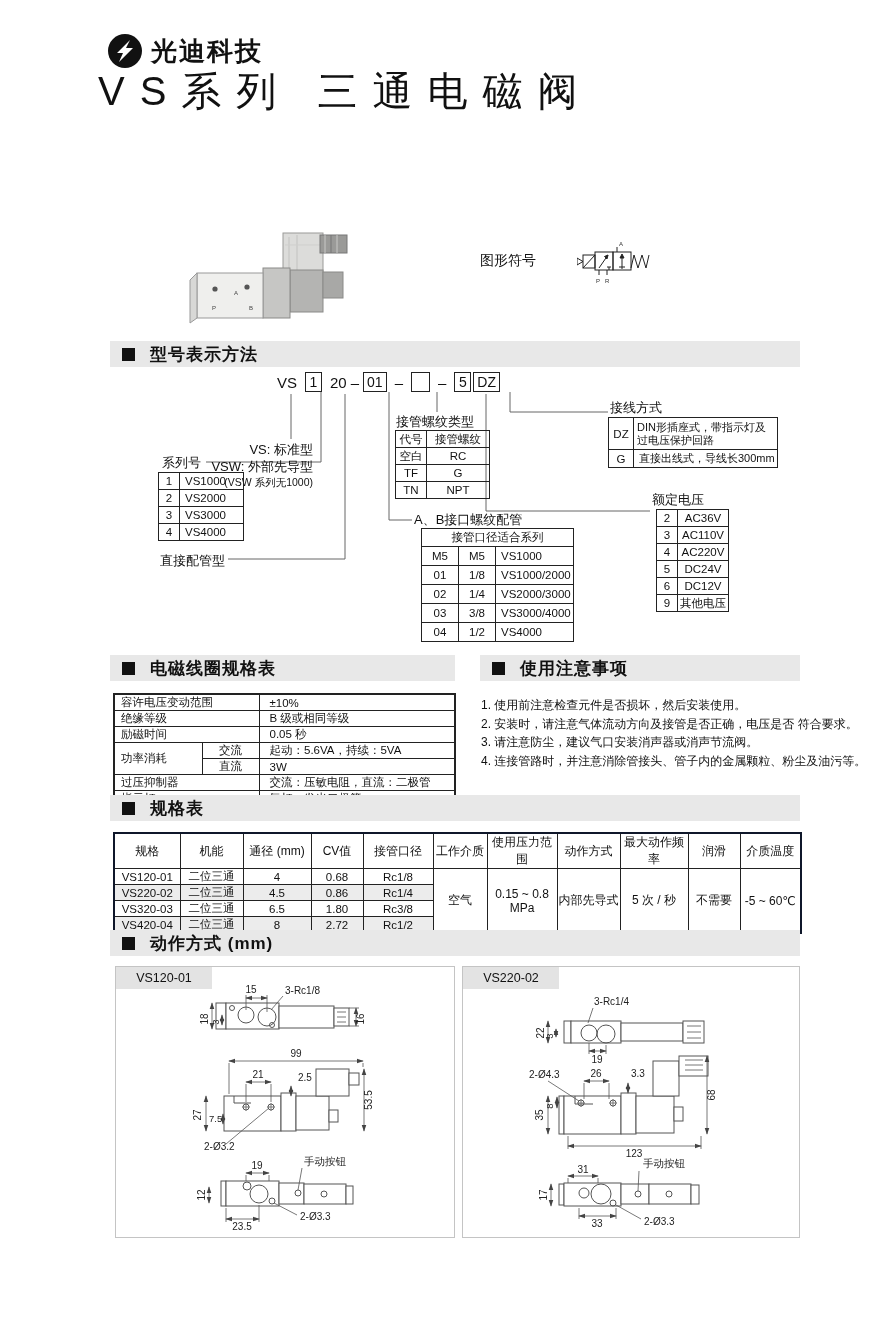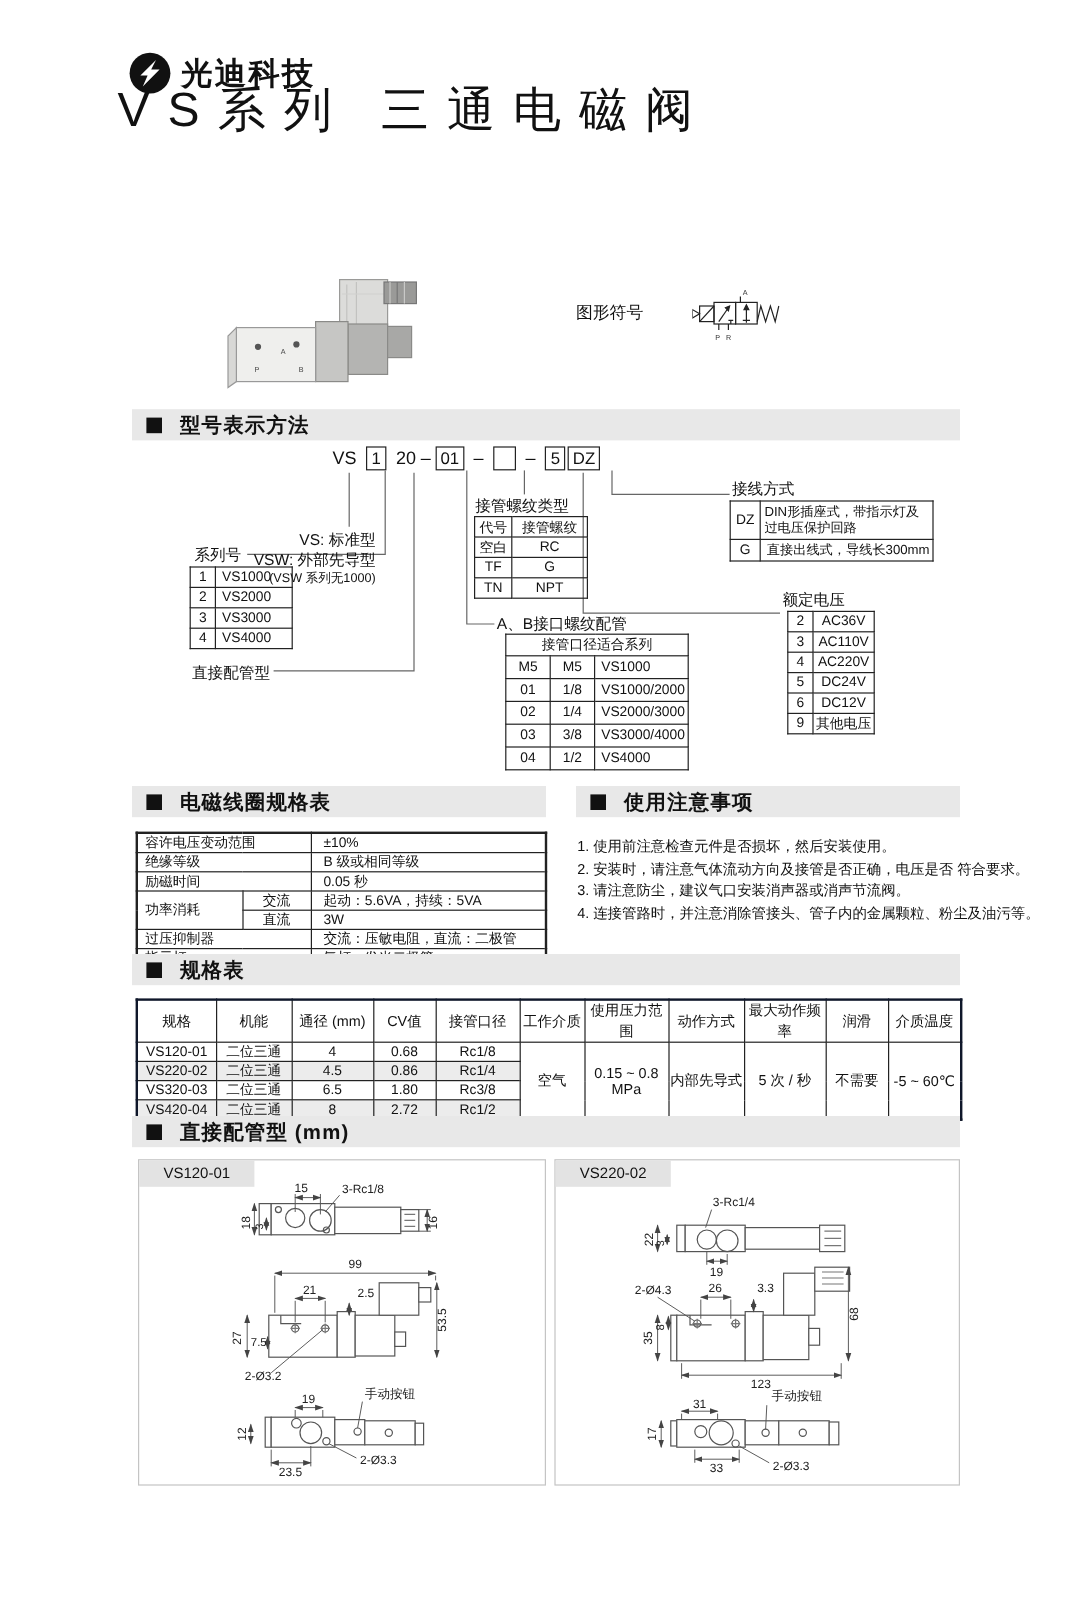--- a/index.html
+++ b/index.html
@@ -1,21 +1,21 @@
 <!DOCTYPE html>
 <html><head>
 <meta charset="utf-8">
 <style>
   * { box-sizing: border-box; margin: 0; padding: 0; }
   body { background:#fff; font-family:"Liberation Sans","DejaVu Sans",sans-serif; color:#111; }
   .sheet { position:relative; width:890px; height:1341px; background:#fff; overflow:hidden; }
   .abs { position:absolute; }
 
   
-  .logo-row { position:absolute; left:107px; top:43px; display:flex; align-items:center;justify-content:center; }
+  .logo-row { position:absolute; left:107px; top:33px; display:flex; align-items:center;justify-content:center; }
   .logo-text { font-size:26px; font-weight:bold; letter-spacing:2px; margin-left:8px; }
   .main-title { position:absolute; left:98px; top:64px; font-size:40px; font-weight:500; letter-spacing:15px; white-space:nowrap; }
 
   .sym-label { position:absolute; left:480px; top:252px; font-size:14px; }
 
   
   .bar { position:absolute; height:26px; background:#e8e8e8; display:flex; align-items:center; }
   .bar .sq { width:13px; height:13px; background:#111; margin:0 15px 0 12px; }
   .bar .bt { font-size:17px; font-weight:bold; letter-spacing:1px; }
 
@@ -414,21 +414,21 @@
       <td class="sh">二位三通</td>
       <td class="sh">8</td>
       <td class="sh">2.72</td>
       <td class="sh">Rc1/2</td>
     </tr>
   </tbody>
     </table>
 
   <div class="bar" style="left:110px;top:930px;width:690px;">
     <span class="sq"></span>
-    <span class="bt">直接配管型 (mm)</span>
+    <span class="bt">动作方式 (mm)</span>
   </div>
 
   <div class="panel" style="left:115px;top:966px;width:340px;height:272px;">
     <div class="ptab">VS120-01</div>
     <svg width="338" height="270" viewBox="0 0 338 270">
       <defs>
         <marker id="p1e" markerWidth="9" markerHeight="8" refX="8" refY="4" orient="auto">
             <path d="M9,4 L0,1 L0,7 Z" fill="#444"></path>
           </marker>
         <marker id="p1s" markerWidth="9" markerHeight="8" refX="1" refY="4" orient="auto">

